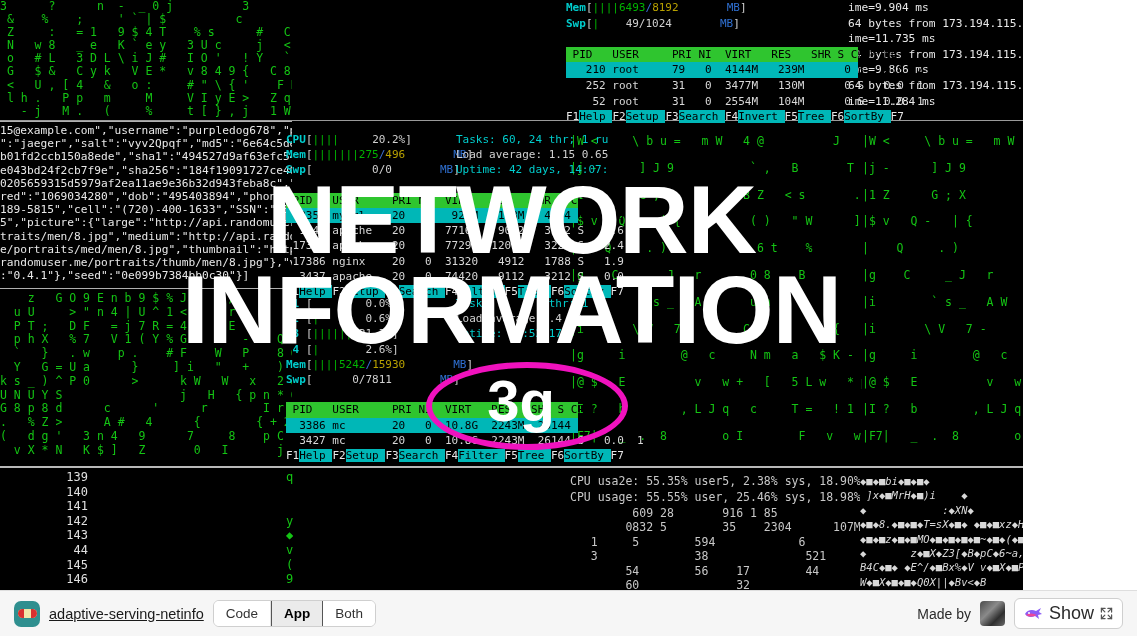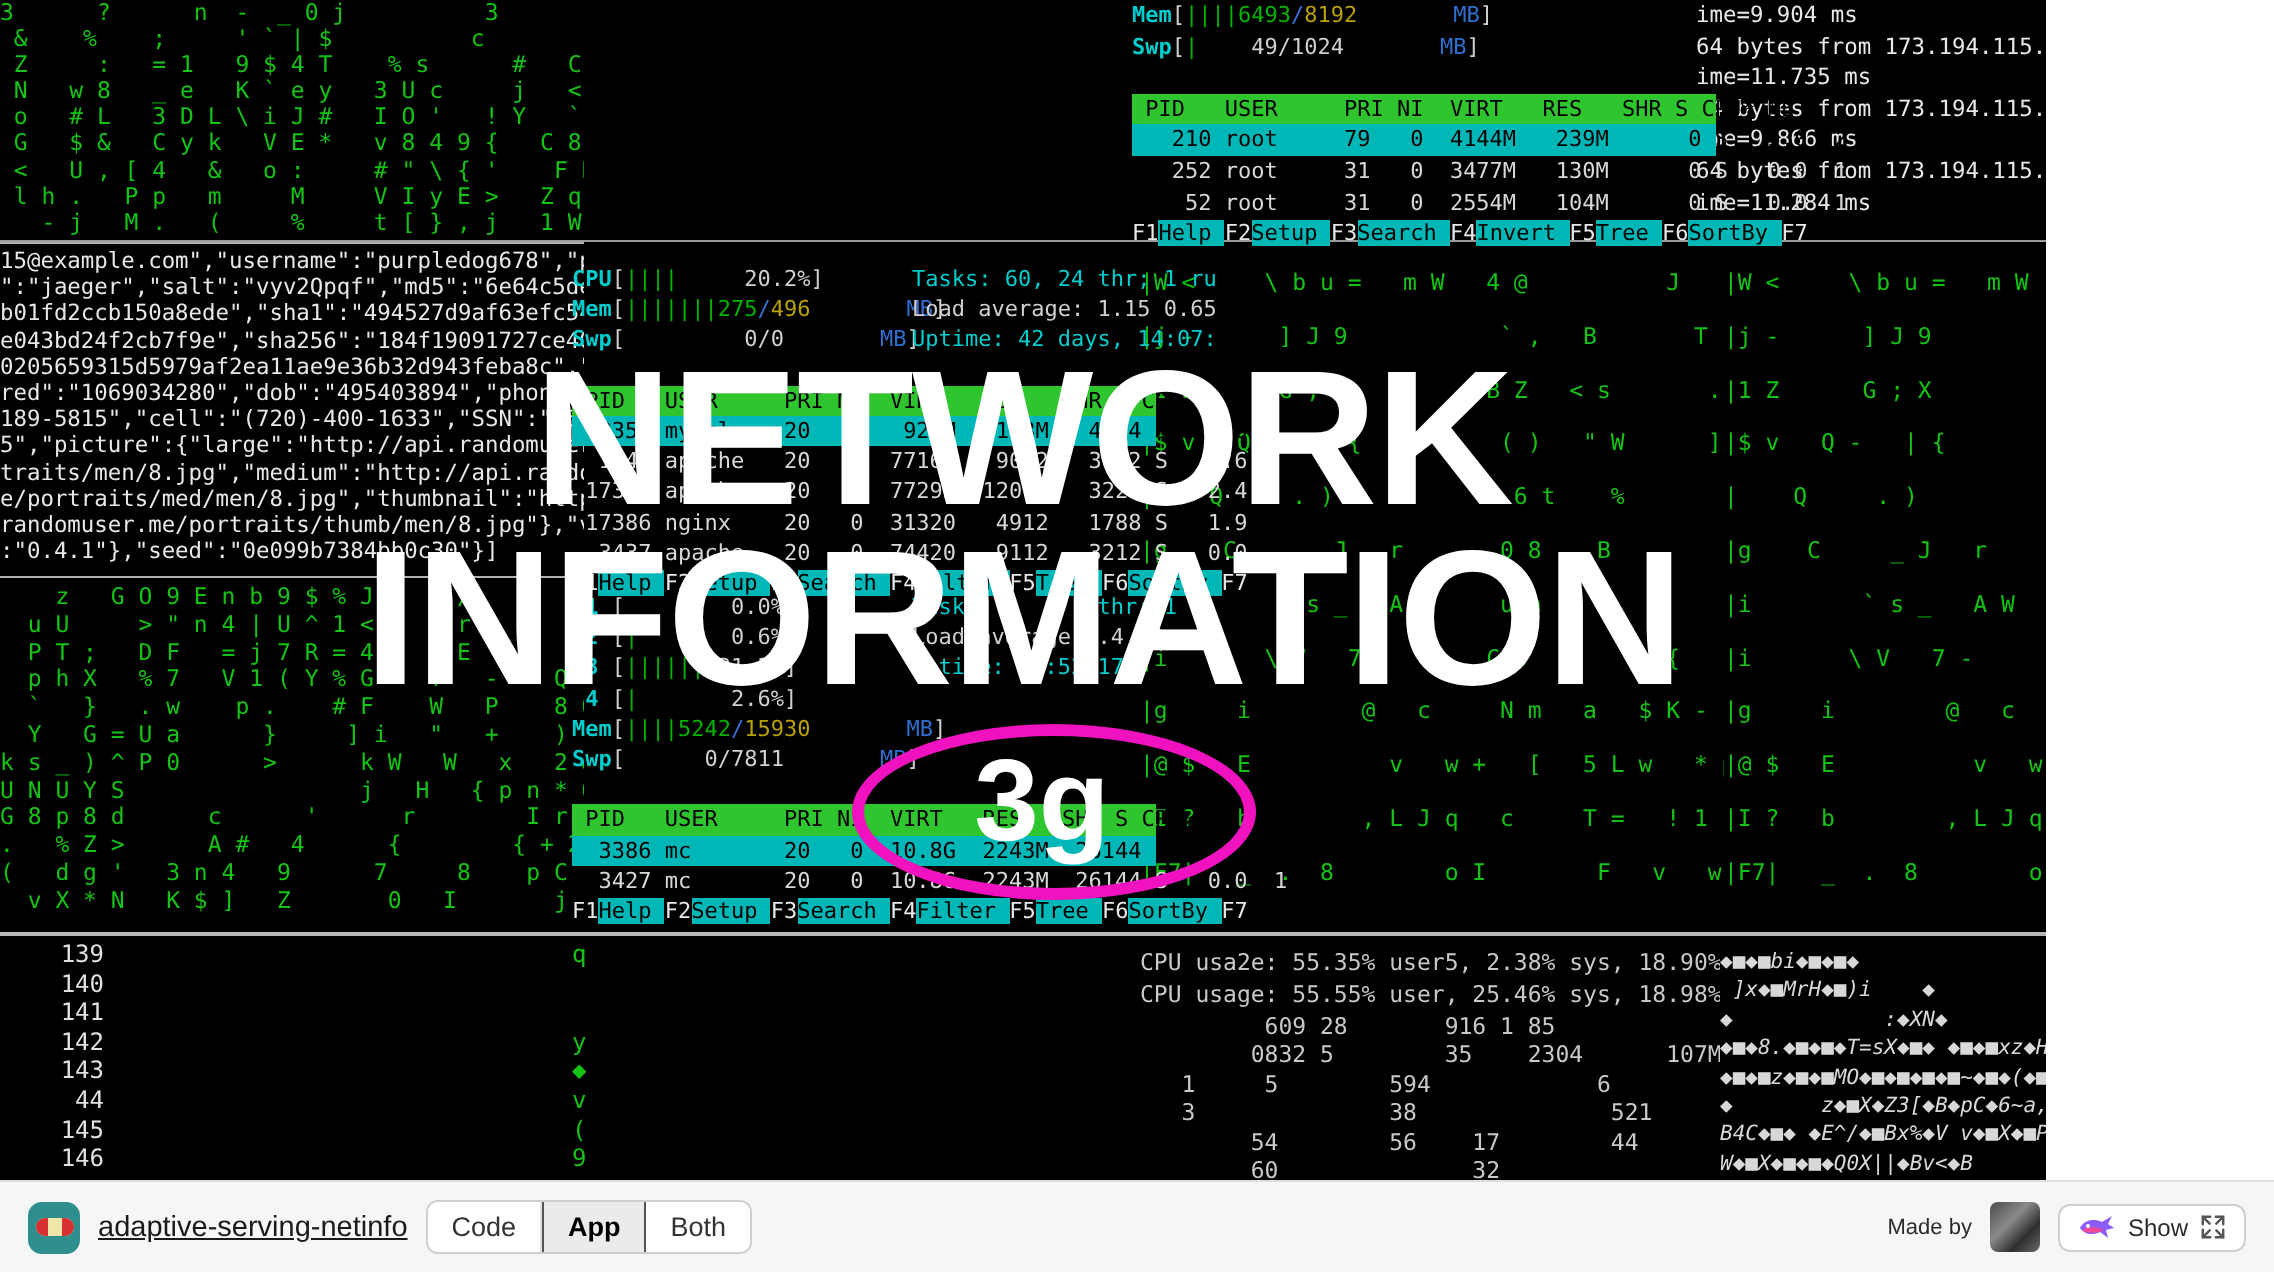--- a/index.html
+++ b/index.html
@@ -71,28 +71,28 @@
   #repo-link{color:#1a1a1a;font-size:14.5px;text-decoration:underline;cursor:pointer;
              font-family:"Liberation Sans",sans-serif;}
 
   .segctl{display:flex;border:1px solid #cfcfcf;border-radius:6px;overflow:hidden;background:#fff;}
   .segctl .seg{padding:4px 12px;font-size:13.5px;color:#333;cursor:pointer;
       border-right:1px solid #e2e2e2;background:#fff;line-height:17px;}
   .segctl .seg:last-child{border-right:none;}
   .segctl .seg.active{background:#ebebeb;color:#000;font-weight:bold;
       border-left:1px solid #555;border-right:1px solid #555;}
 
-  #madeby{font-size:11px;color:#2b2b2b;}
+  #madeby{font-size:14px;color:#2b2b2b;}
   #avatar{width:25px;height:25px;border-radius:4px;overflow:hidden;
           background:linear-gradient(135deg,#4a4a4a 0%,#8a8a8a 40%,#2e2e2e 70%,#6a6a6a 100%);
           flex:0 0 auto;}
 
   #show-btn{display:flex;align-items:center;gap:6px;border:1px solid #cfcfcf;
             border-radius:6px;background:#fff;padding:4px 9px;cursor:pointer;}
-  #show-label{font-size:12px;color:#2b2b2b;}
+  #show-label{font-size:18px;color:#2b2b2b;}
   .fish{width:19px;height:13px;flex:0 0 auto;}
   .expand{width:13px;height:13px;flex:0 0 auto;}
 </style>
 </head>
 <body>
 
 <div id="app">
 
   <div id="collage">
 
@@ -159,21 +159,21 @@
 |F7|   _  .  8        o I        F   v   w v   |1</div>
 
     <div class="pane ping" style="left:848px;top:0;width:290px;height:118px;font-size:11.2px;line-height:15.6px;">ime=9.904 ms
 64 bytes from 173.194.115.2: icmp_seq=223 ttl=57 t
 ime=11.735 ms
 64 bytes from 173.194.115.2: icmp_seq=224 ttl=57 t
 ime=9.866 ms
 64 bytes from 173.194.115.2: icmp_seq=225 ttl=57 t
 ime=11.284 ms</div>
 
-    <div class="pane linenums" style="left:0;top:470px;width:52px;height:118px;font-size:12px;line-height:14.6px;">139
+    <div class="pane linenums" style="left:0;top:470px;width:52px;height:118px;font-size:12px;line-height:14.6px;padding-left:36px;">139
 140
 141
 142
 143
 44
 145
 146</div>
 
     <div class="pane matrix" style="left:286px;top:470px;width:20px;height:118px;font-size:12px;line-height:14.6px;">q
 

